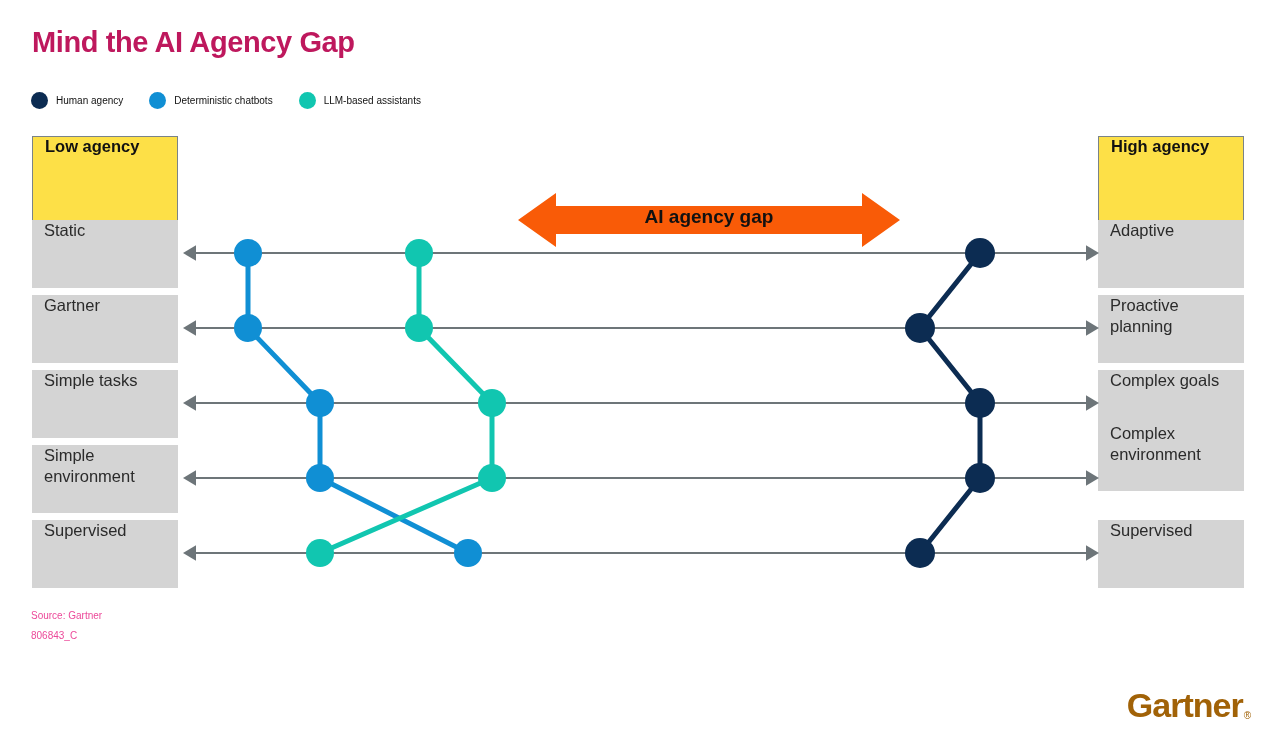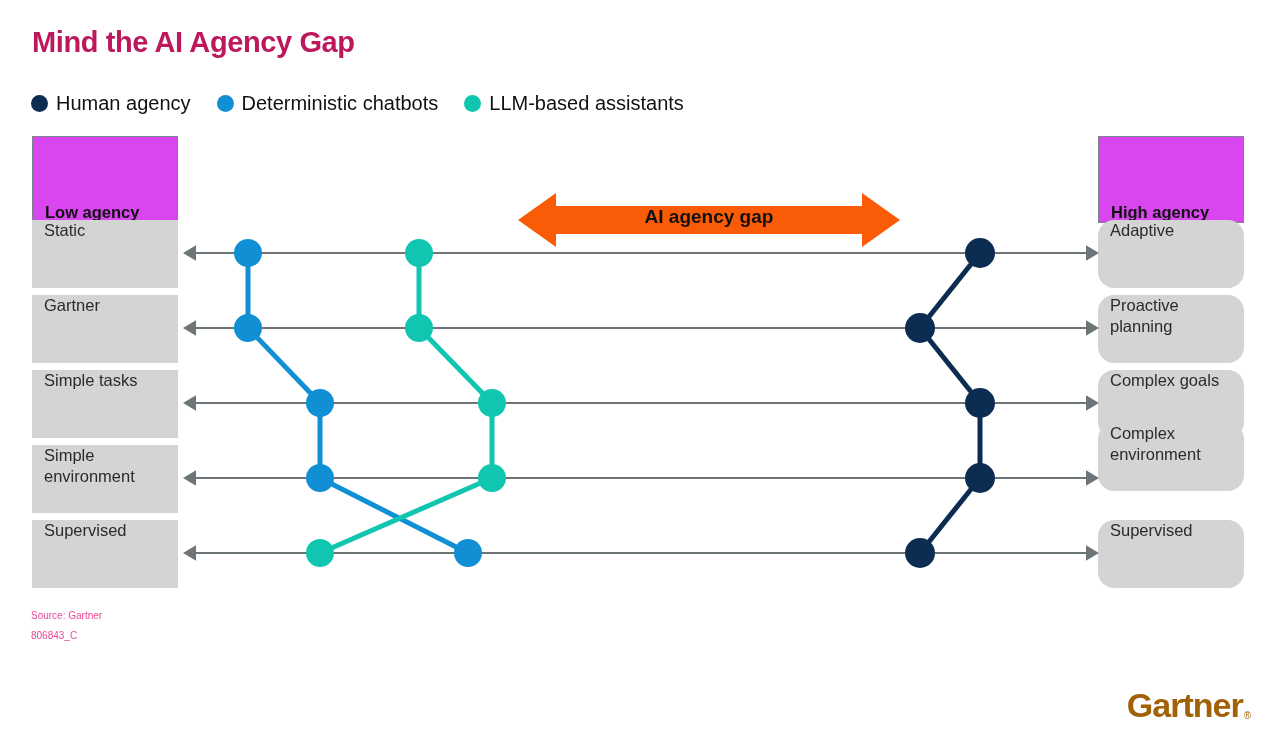--- a/index.html
+++ b/index.html
@@ -38,33 +38,33 @@
     align-items: center;
     gap: 8px;
   }
   .legend-dot {
     width: 17px;
     height: 17px;
     border-radius: 50%;
     display: block;
   }
   .legend-label {
-    font-size: 20px;
+    font-size: 10px;
     color: #111111;
   }
 
   .hdr-box {
     position: absolute;
     top: 136px;
     height: 87px;
     width: 146px;
     border: 1px solid #7a8388;
-    background: #d946ef;
-    display: flex;
-    align-items: flex-end;
+    background: #fde047;
+    display: flex;
+    align-items: flex-start;
     box-sizing: border-box;
   }
   .hdr-box span {
     font-size: 16.5px;
     font-weight: bold;
     color: #111111;
     padding: 0 12px;
   }
   #hdr-left { left: 32px; }
   #hdr-right { left: 1098px; }
@@ -77,21 +77,21 @@
     display: flex;
     box-sizing: border-box;
   }
   .row-label span {
     font-size: 16.5px;
     color: #2b2b2b;
     padding: 0 12px;
     line-height: 1.25;
   }
   .row-left { left: 32px; }
-  .row-right { left: 1098px; border-radius: 16px; }
+  .row-right { left: 1098px; }
 
   #plot {
     position: absolute;
     left: 0;
     top: 0;
     width: 1280px;
     height: 735px;
     pointer-events: none;
   }
 

